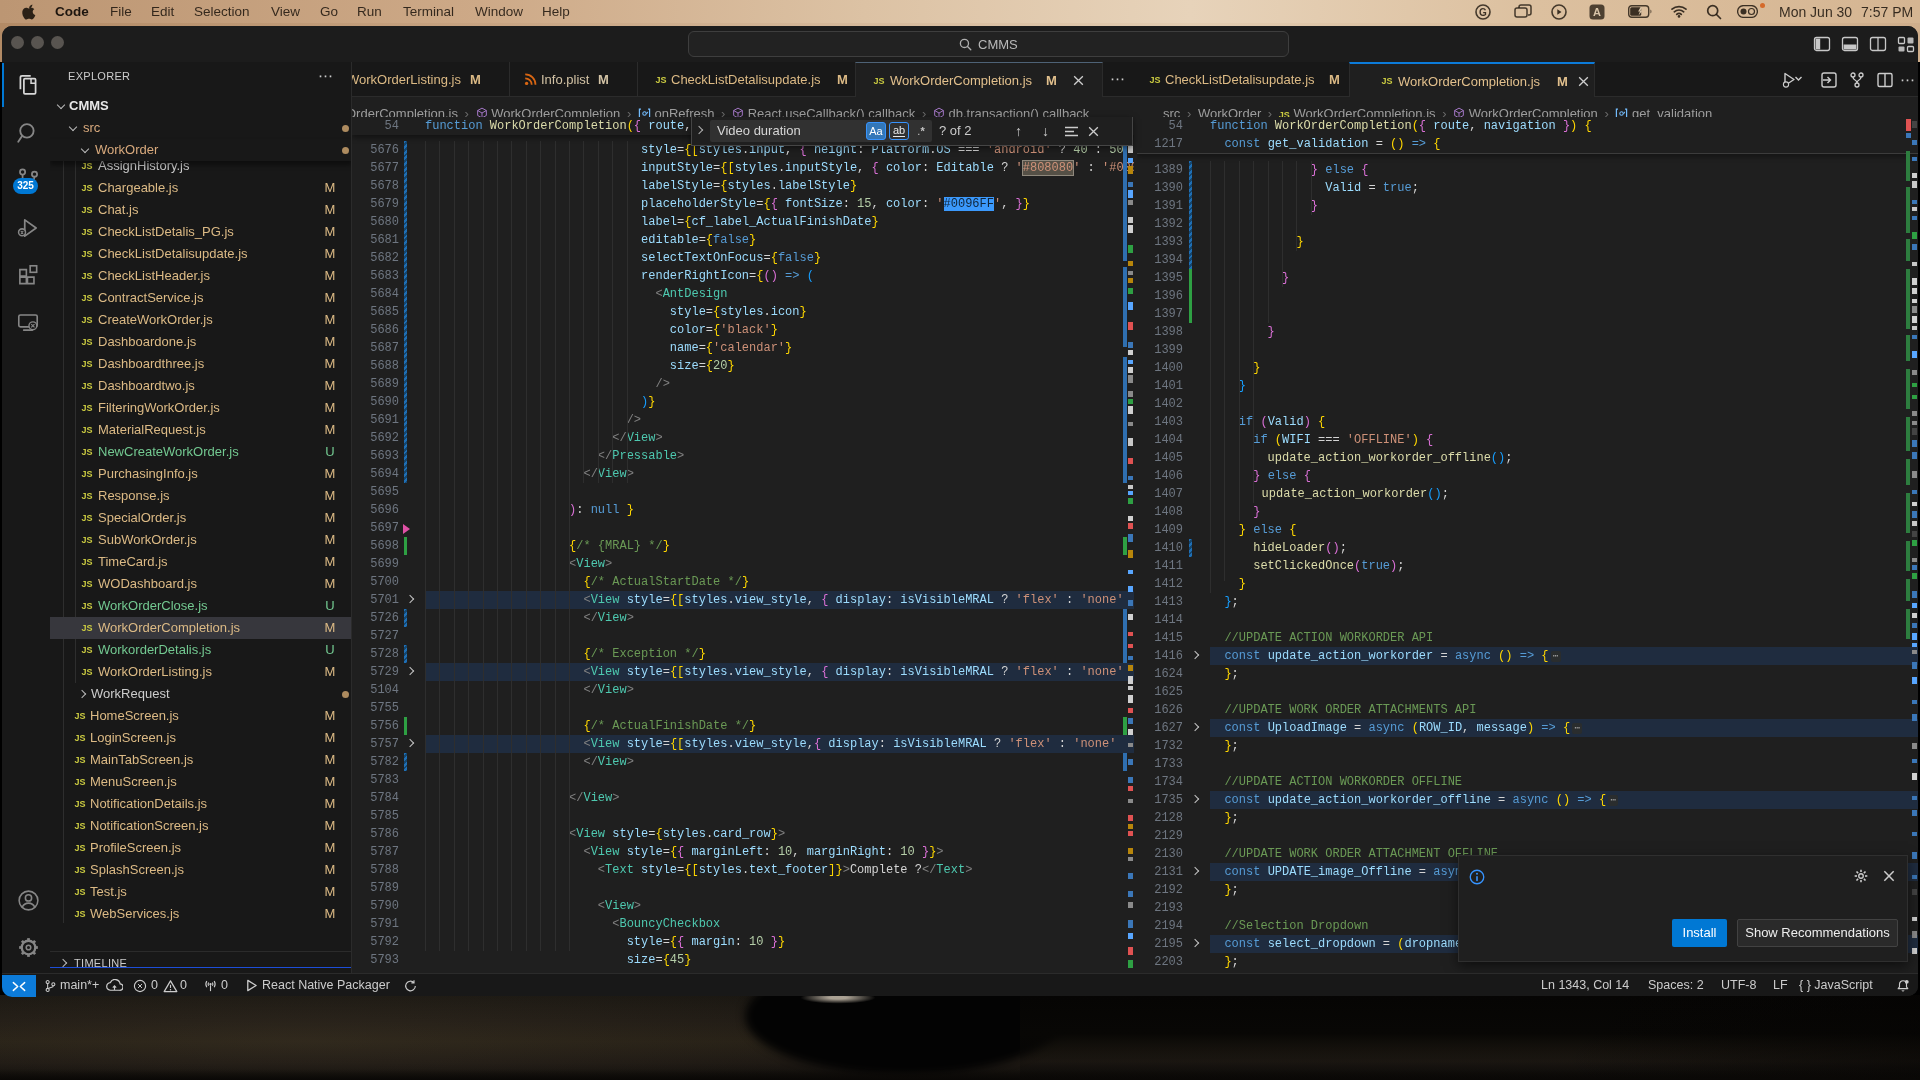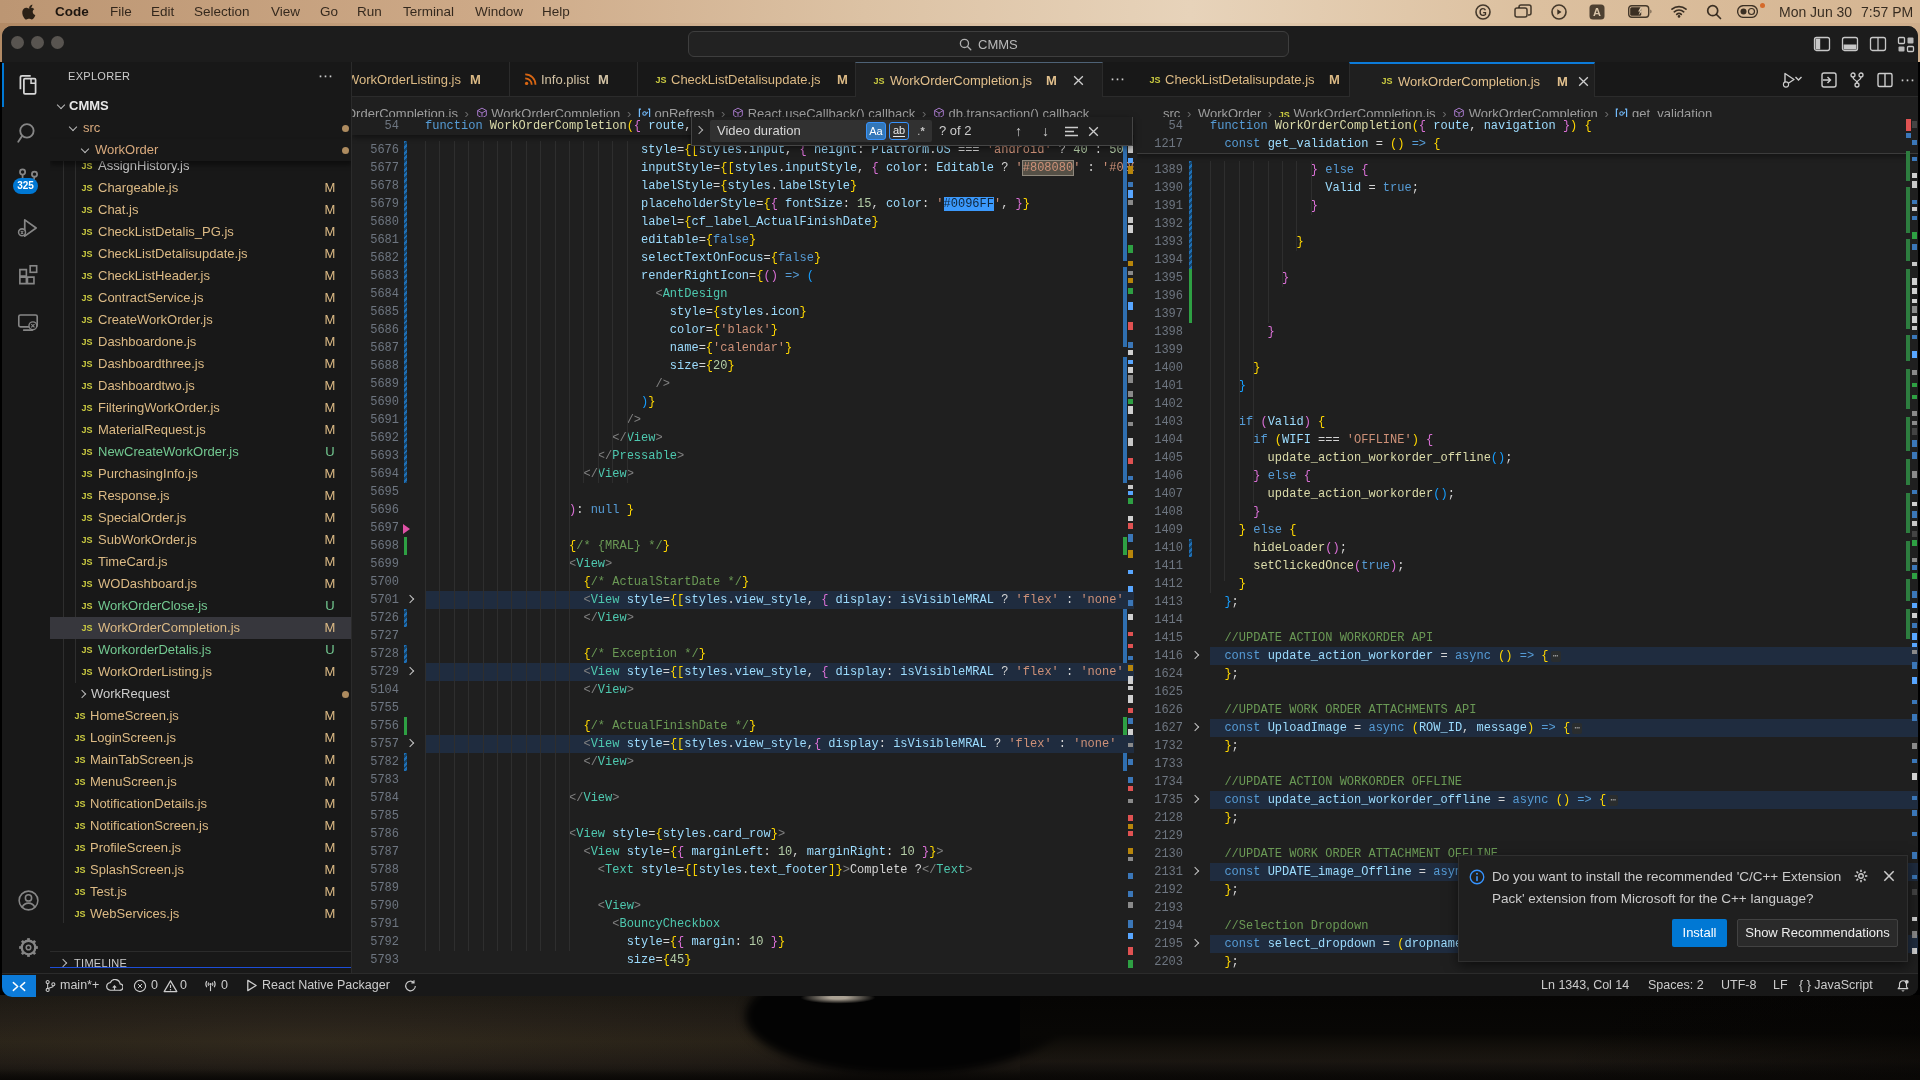--- a/index.html
+++ b/index.html
@@ -711,21 +711,21 @@
   <div class="g" style="top:278px;width:46px">1402</div>
   <div class="g" style="top:296px;width:46px">1403</div>
     <div class="cl" style="top:296px;left:73px">&nbsp;&nbsp;&nbsp;&nbsp;<span class="k">if</span><span class="w">&nbsp;</span><span class="b2">(</span><span class="v">Valid</span><span class="b2">)</span><span class="w">&nbsp;</span><span class="b1">{</span></div>
   <div class="g" style="top:314px;width:46px">1404</div>
     <div class="cl" style="top:314px;left:73px">&nbsp;&nbsp;&nbsp;&nbsp;&nbsp;&nbsp;<span class="k">if</span><span class="w">&nbsp;</span><span class="b1">(</span><span class="v">WIFI</span><span class="w">&nbsp;===&nbsp;</span><span class="s">'OFFLINE'</span><span class="b1">)</span><span class="w">&nbsp;</span><span class="b2">{</span></div>
   <div class="g" style="top:332px;width:46px">1405</div>
     <div class="cl" style="top:332px;left:73px">&nbsp;&nbsp;&nbsp;&nbsp;&nbsp;&nbsp;&nbsp;&nbsp;<span class="f">update_action_workorder_offline</span><span class="b3">()</span><span class="w">;</span></div>
   <div class="g" style="top:350px;width:46px">1406</div>
     <div class="cl" style="top:350px;left:73px">&nbsp;&nbsp;&nbsp;&nbsp;&nbsp;&nbsp;<span class="b2">}</span><span class="w">&nbsp;</span><span class="k">else</span><span class="w">&nbsp;</span><span class="b2">{</span></div>
   <div class="g" style="top:368px;width:46px">1407</div>
-    <div class="cl" style="top:368px;left:73px">&nbsp;&nbsp;&nbsp;&nbsp;&nbsp;&nbsp;&nbsp;&nbsp;<span class="f">update_action_workorder</span><span class="b3">()</span><span class="w">;</span></div>
+    <div class="cl" style="top:368px;left:67px">&nbsp;&nbsp;&nbsp;&nbsp;&nbsp;&nbsp;&nbsp;&nbsp;<span class="f">update_action_workorder</span><span class="b3">()</span><span class="w">;</span></div>
   <div class="g" style="top:386px;width:46px">1408</div>
     <div class="cl" style="top:386px;left:73px">&nbsp;&nbsp;&nbsp;&nbsp;&nbsp;&nbsp;<span class="b2">}</span></div>
   <div class="g" style="top:404px;width:46px">1409</div>
     <div class="cl" style="top:404px;left:73px">&nbsp;&nbsp;&nbsp;&nbsp;<span class="b1">}</span><span class="w">&nbsp;</span><span class="k">else</span><span class="w">&nbsp;</span><span class="b1">{</span></div>
   <div class="g" style="top:422px;width:46px">1410</div>
     <div class="cl" style="top:422px;left:73px">&nbsp;&nbsp;&nbsp;&nbsp;&nbsp;&nbsp;<span class="f">hideLoader</span><span class="b2">()</span><span class="w">;</span></div>
   <div class="g" style="top:440px;width:46px">1411</div>
     <div class="cl" style="top:440px;left:73px">&nbsp;&nbsp;&nbsp;&nbsp;&nbsp;&nbsp;<span class="f">setClickedOnce</span><span class="b2">(</span><span class="k">true</span><span class="b2">)</span><span class="w">;</span></div>
   <div class="g" style="top:458px;width:46px">1412</div>
     <div class="cl" style="top:458px;left:73px">&nbsp;&nbsp;&nbsp;&nbsp;<span class="b1">}</span></div>
@@ -874,21 +874,20 @@
       <path d="M2 2l8 8M10 2l-8 8" stroke="#ccc" stroke-width="1.2"></path>
     </svg>
 </div>
 
 <div id="notif" class="abs" style="left:1458px;top:855px;width:450px;height:107px;background:#1f1f1f;border:1px solid #2f2f2f;box-shadow:0 4px 12px rgba(0,0,0,.55);color:#ccc;font-size:13.5px;">
   <svg class="abs" style="left:10px;top:13px" width="16" height="16" viewBox="0 0 18 18">
       <circle cx="9" cy="9" r="7.6" fill="none" stroke="#3794ff" stroke-width="1.5"></circle>
       <circle cx="9" cy="5.4" r="1.1" fill="#3794ff"></circle>
       <rect x="8.1" y="7.8" width="1.8" height="6" rx="0.9" fill="#3794ff"></rect>
     </svg>
-  <div class="abs" style="left:33px;top:10px;width:370px;line-height:22px;white-space:nowrap;">Do you want to install the recommended 'C/C++ Extension<br>Pack' extension from Microsoft for the C++ language?</div>
   <svg class="abs" style="left:394px;top:12px" width="16" height="16" viewBox="0 0 24 24">
       <circle cx="12" cy="12" r="3.4" fill="none" stroke="#ccc" stroke-width="2"></circle>
       <g stroke="#ccc" stroke-width="2.4">
         <line x1="12" y1="2.5" x2="12" y2="6"></line>
         <line x1="12" y1="18" x2="12" y2="21.5"></line>
         <line x1="2.5" y1="12" x2="6" y2="12"></line>
         <line x1="18" y1="12" x2="21.5" y2="12"></line>
         <line x1="5.2" y1="5.2" x2="7.7" y2="7.7"></line>
         <line x1="16.3" y1="16.3" x2="18.8" y2="18.8"></line>
         <line x1="5.2" y1="18.8" x2="7.7" y2="16.3"></line>

